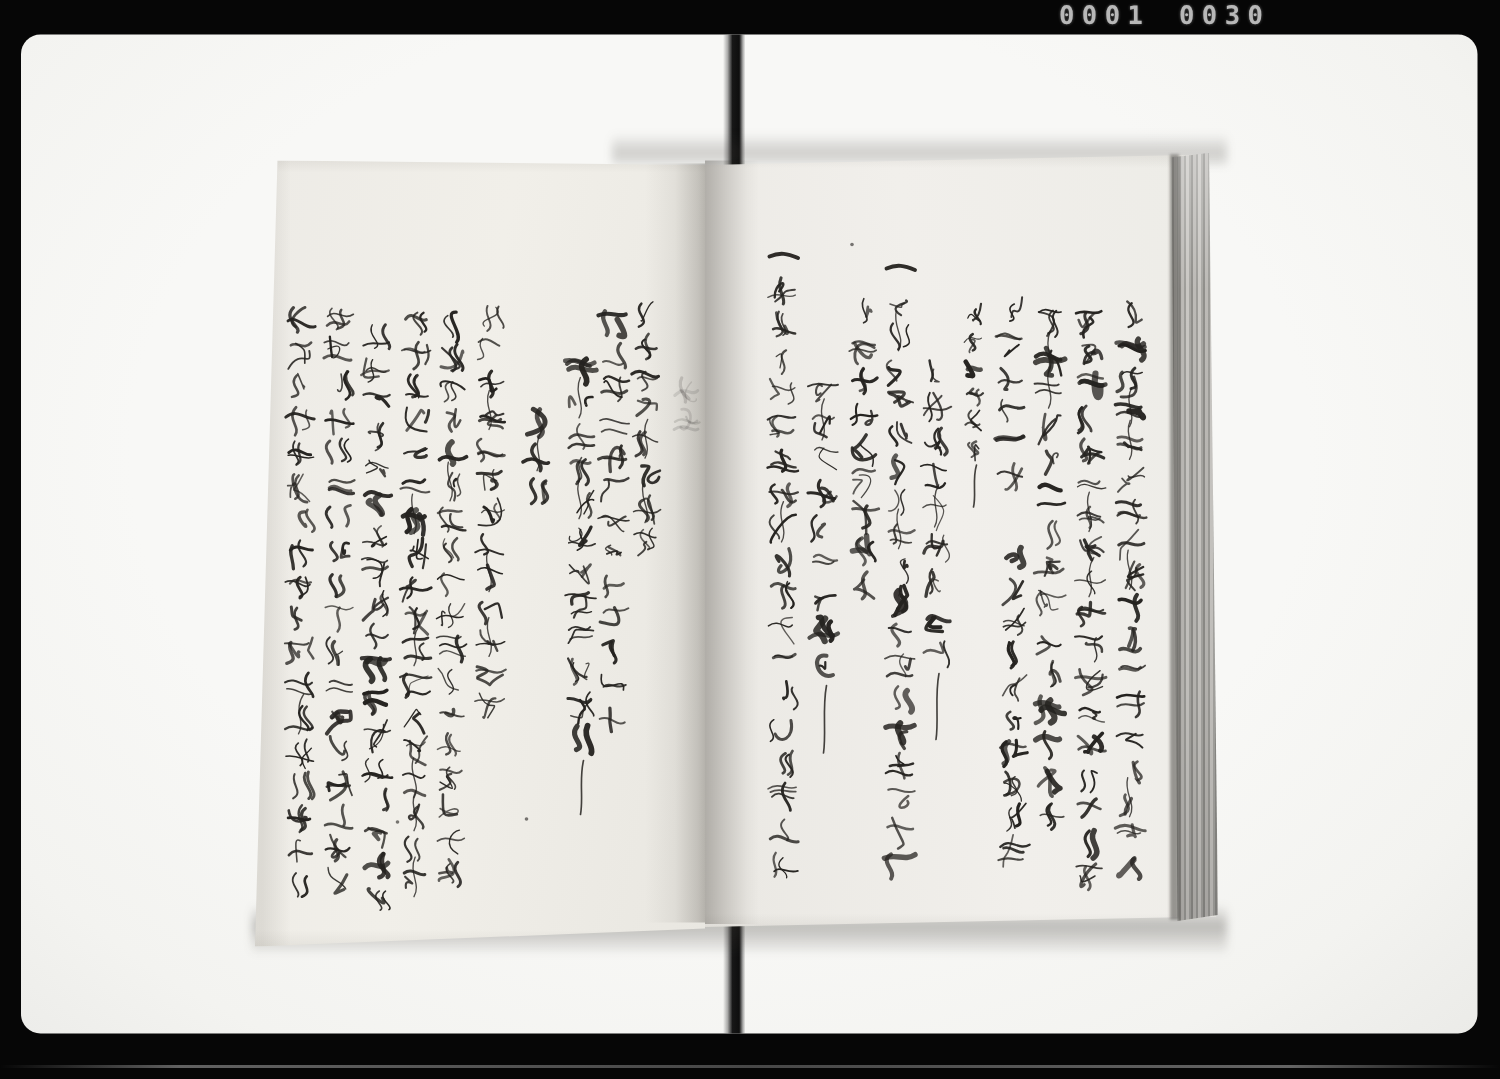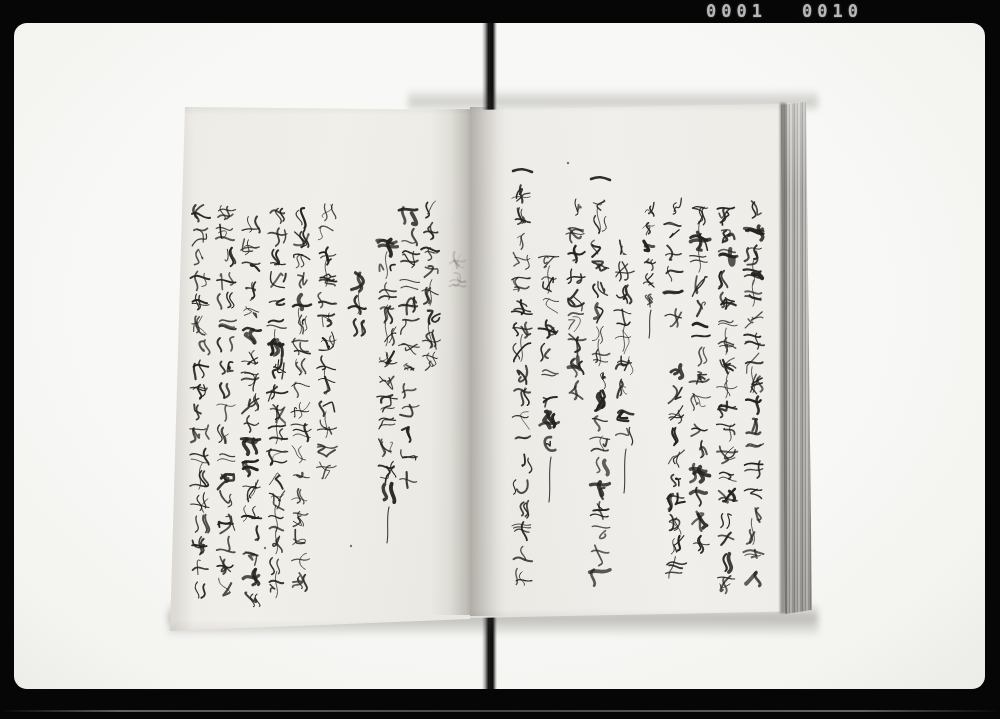--- a/index.html
+++ b/index.html
@@ -11,21 +11,21 @@
   .frame{position:absolute;inset:0;}
   
   .photo{
     position:absolute;left:14px;top:23px;width:971px;height:666px;
     border-radius:13px;
     background:radial-gradient(ellipse at 48% 42%, #f8f8f6 55%, #f3f3f0 82%, #ebebe8 100%);
   }
   
   .counter{
     position:absolute;left:706px;top:1px;height:20px;
-    display:flex;gap:35px;align-items:center;
+    display:flex;gap:19px;align-items:center;
     color:#c8c8c8;opacity:.92;
     font:700 17px "DejaVu Sans Mono", monospace;
     letter-spacing:5px;
     text-shadow:0 0 2px rgba(190,190,190,.55);
   }
   
   .strap{
     position:absolute;left:482px;width:15px;
     background:linear-gradient(90deg, rgba(20,20,20,0) 0%, rgba(110,110,110,.55) 20%,
       #171717 42%, #0e0e0e 72%, rgba(90,90,90,.5) 88%, rgba(20,20,20,0) 100%);
@@ -90,21 +90,21 @@
     position:absolute;left:0;top:710px;width:1000px;height:2px;
     background:linear-gradient(90deg, rgba(120,120,120,0) 0%, #616161 12%, #474747 50%, #646464 86%, rgba(120,120,120,0) 100%);
   }
 </style>
 </head>
 <body>
 
 <div class="frame">
   <div class="counter">
     <span>0001</span>
-    <span>0010</span>
+    <span>0030</span>
   </div>
 
   <div class="photo"></div>
 
   <div class="strap top"></div>
   <div class="strap bottom"></div>
 
   <div class="band top"></div>
   <div class="band bottom"></div>
 

